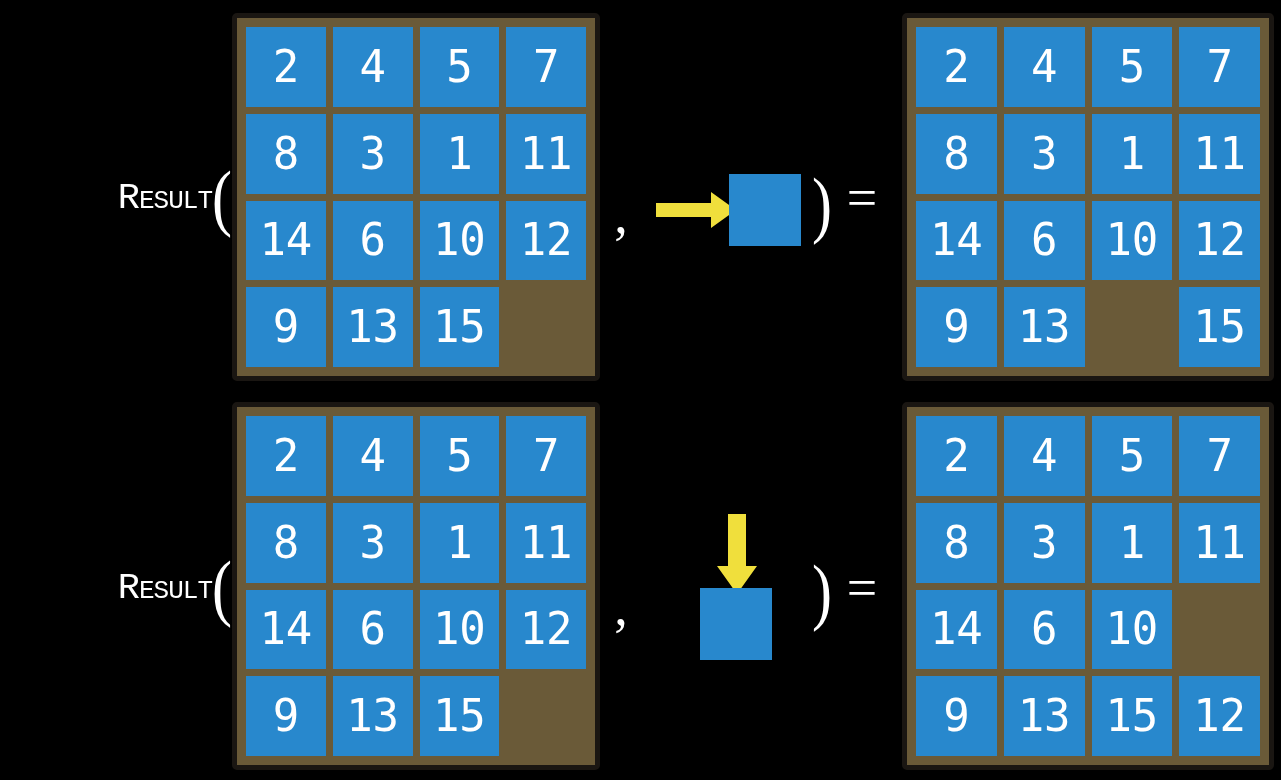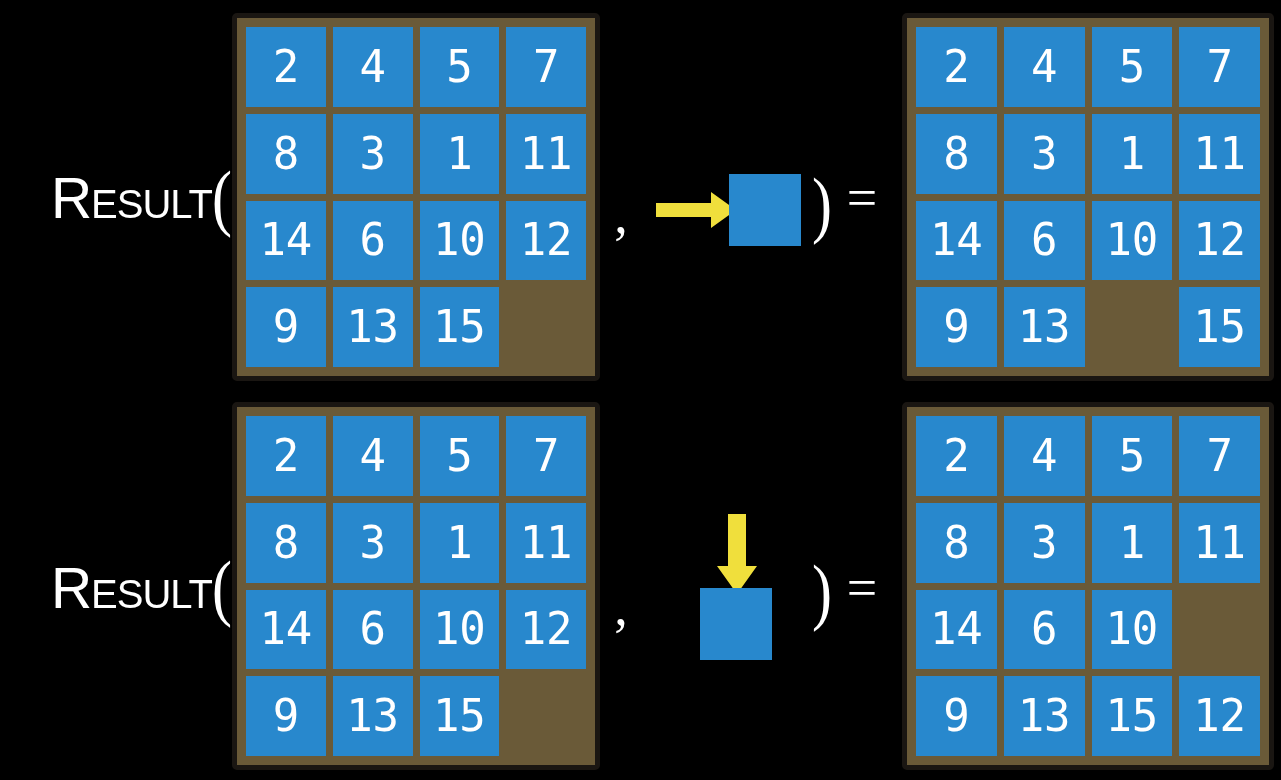--- a/index.html
+++ b/index.html
@@ -27,23 +27,23 @@
     position: absolute;
     left: 20px;
     width: 212px;
     height: 80px;
     display: flex;
     align-items: center;
     justify-content: flex-end;
     white-space: nowrap;
   }
   .fn-name {
-    font-family: Liberation Sans, sans-serif;
+    font-family: Liberation Mono, monospace;
     font-variant: small-caps;
-    font-size: 57px;
+    font-size: 37px;
     letter-spacing: -1px;
     line-height: 1;
   }
   .big-paren {
     display: inline-block;
     font-family: "Liberation Serif", serif;
     font-size: 60px;
     font-weight: 400;
     line-height: 1;
     transform: scaleY(1.22);

